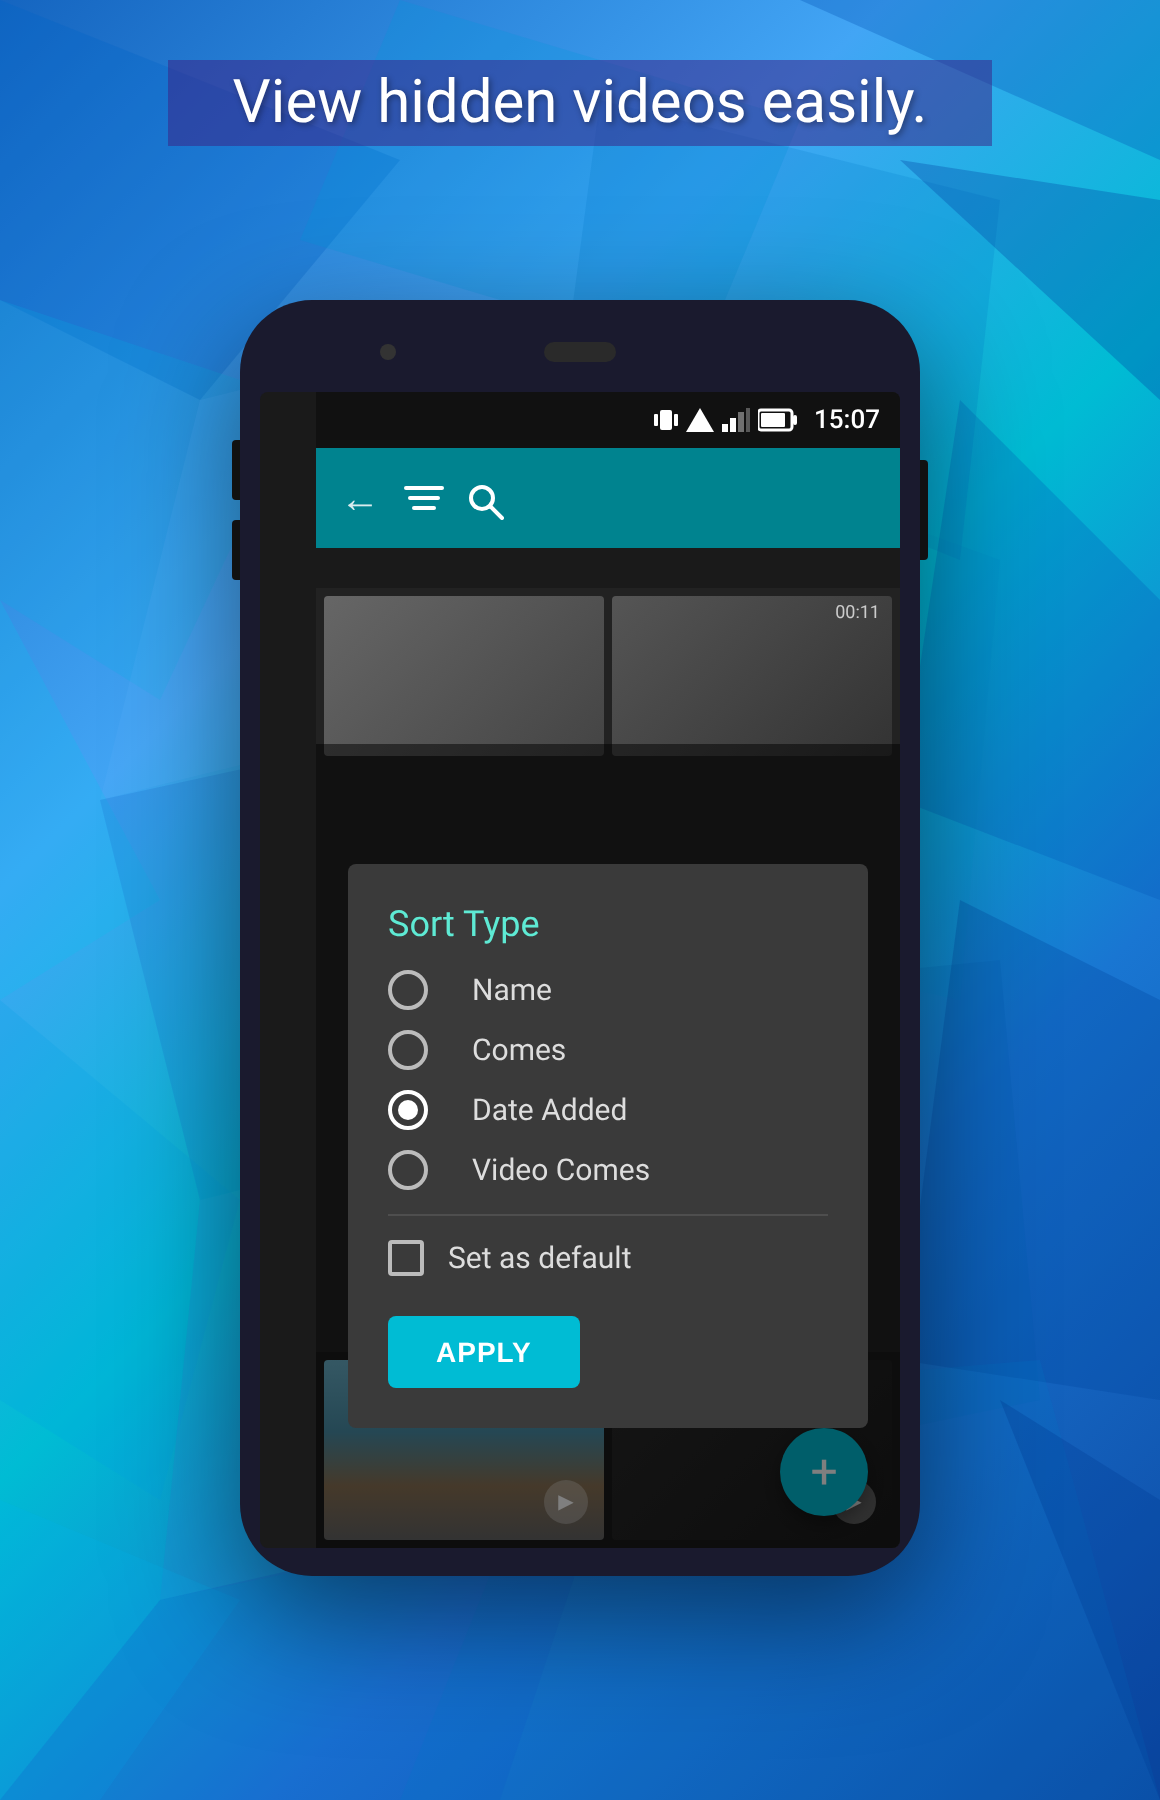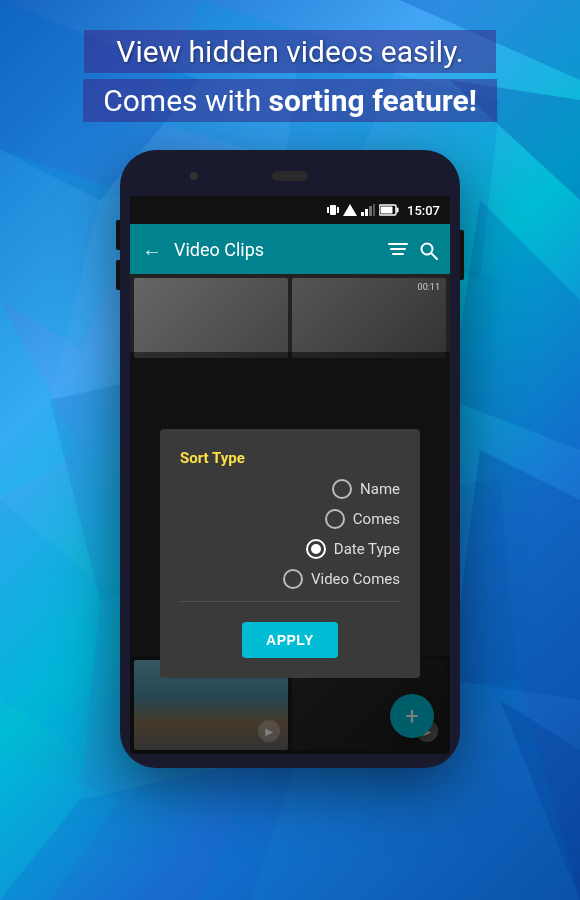--- a/index.html
+++ b/index.html
@@ -103,20 +103,21 @@
       background: #2a2a2a;
       border-radius: 5px;
     }
 
     
     .screen {
       background: #1a1a1a;
       border-radius: 4px;
       overflow: hidden;
       position: relative;
+      padding-left: 28px;
     }
 
     
     .status-bar {
       background: #111;
       height: 28px;
       display: flex;
       align-items: center;
       justify-content: flex-end;
       padding: 0 10px;
@@ -163,20 +164,21 @@
 
     
     .video-grid {
       display: flex;
       flex-wrap: wrap;
       gap: 4px;
       padding: 4px;
       background: #222;
       min-height: 80px;
       position: relative;
+      margin-top: 20px;
     }
 
     .video-thumb {
       width: calc(50% - 2px);
       height: 80px;
       background: #444;
       border-radius: 2px;
       position: relative;
       overflow: hidden;
     }
@@ -202,33 +204,32 @@
     .dialog {
       background: #3a3a3a;
       border-radius: 4px;
       padding: 20px;
       width: 260px;
       margin: 0 auto;
       position: relative;
     }
 
     .dialog-section-label {
-      color: #fde047;
-      font-size: 15px;
-      font-weight: 700;
+      color: #5eead4;
+      font-size: 18px;
+      font-weight: 400;
       margin-bottom: 12px;
     }
 
     .radio-option {
       display: flex;
       align-items: center;
-      gap: 8px;
+      gap: 22px;
       margin-bottom: 10px;
       cursor: pointer;
-      justify-content: flex-end;
     }
 
     .radio-circle {
       width: 20px;
       height: 20px;
       border-radius: 50%;
       border: 2px solid #bbb;
       display: flex;
       align-items: center;
       justify-content: center;
@@ -276,21 +277,21 @@
       flex-shrink: 0;
     }
 
     .checkbox-label {
       color: #ddd;
       font-size: 15px;
     }
 
     .dialog-actions {
       display: flex;
-      justify-content: center;
+      justify-content: flex-start;
       margin-top: 20px;
     }
 
     .apply-btn {
       background: #00BCD4;
       color: white;
       border: none;
       border-radius: 4px;
       padding: 10px 24px;
       font-size: 14px;
@@ -415,23 +416,20 @@
     <polygon points="0,750 120,800 50,900 0,900" fill="rgba(0,180,240,0.2)"></polygon>
     <polygon points="80,800 300,750 250,900 0,900" fill="rgba(20,80,200,0.2)"></polygon>
     <polygon points="280,700 520,680 580,900 200,900" fill="rgba(0,120,200,0.2)"></polygon>
     <polygon points="500,700 580,750 580,900" fill="rgba(0,60,150,0.3)"></polygon>
   </svg>
 </div>
 
 <div class="header-text">
   <div class="line1">View hidden videos easily.</div>
   <br>
-  <div class="line2">
-    <span>Comes with </span><strong>sorting feature!</strong>
-  </div>
 </div>
 
 <div class="phone-wrapper">
   <div class="phone">
     <div class="phone-side-right"></div>
     <div class="phone-side-left"></div>
     <div class="phone-side-left2"></div>
 
     <div class="phone-top">
       <div class="phone-camera"></div>
@@ -464,21 +462,20 @@
             <rect x="0" y="1" width="17" height="10" rx="1.5" stroke="white" stroke-width="1.5" fill="none"></rect>
             <rect x="17.5" y="3.5" width="2" height="5" rx="1" fill="white"></rect>
             <rect x="1.5" y="2.5" width="12" height="7" rx="0.5" fill="white"></rect>
           </svg>
           <span class="status-time">15:07</span>
         </div>
       </div>
 
       <div class="app-bar">
         <span class="app-bar-icon">←</span>
-        <span class="app-bar-title">Video Clips</span>
         <span class="app-bar-icon">
           <svg width="20" height="16" viewBox="0 0 20 16" fill="white">
             <rect x="0" y="0" width="20" height="2" rx="1" fill="white"></rect>
             <rect x="2" y="5" width="16" height="2" rx="1" fill="white"></rect>
             <rect x="4" y="10" width="12" height="2" rx="1" fill="white"></rect>
           </svg>
         </span>
         <span class="app-bar-icon">
           <svg width="18" height="18" viewBox="0 0 18 18" fill="none">
             <circle cx="7" cy="7" r="5.5" stroke="white" stroke-width="2"></circle>
@@ -510,33 +507,37 @@
               <span class="radio-label">Name</span>
             </div>
 
             <div class="radio-option">
               <div class="radio-circle"></div>
               <span class="radio-label">Comes</span>
             </div>
 
             <div class="radio-option">
               <div class="radio-circle selected"></div>
-              <span class="radio-label">Date Type</span>
+              <span class="radio-label">Date Added</span>
             </div>
 
             <div class="radio-option">
               <div class="radio-circle"></div>
               <span class="radio-label">Video Comes</span>
             </div>
 
 
 
 
             <div class="dialog-divider"></div>
 
+            <div class="checkbox-row">
+              <div class="checkbox-box"></div>
+              <span class="checkbox-label">Set as default</span>
+            </div>
 
             <div class="dialog-actions">
               <button class="apply-btn">APPLY</button>
             </div>
 
           </div>
         </div>
 
         <div class="bottom-video-area" style="position:absolute;bottom:0;left:0;right:0;">
           <div class="bottom-thumb bottom-thumb-mountain">

